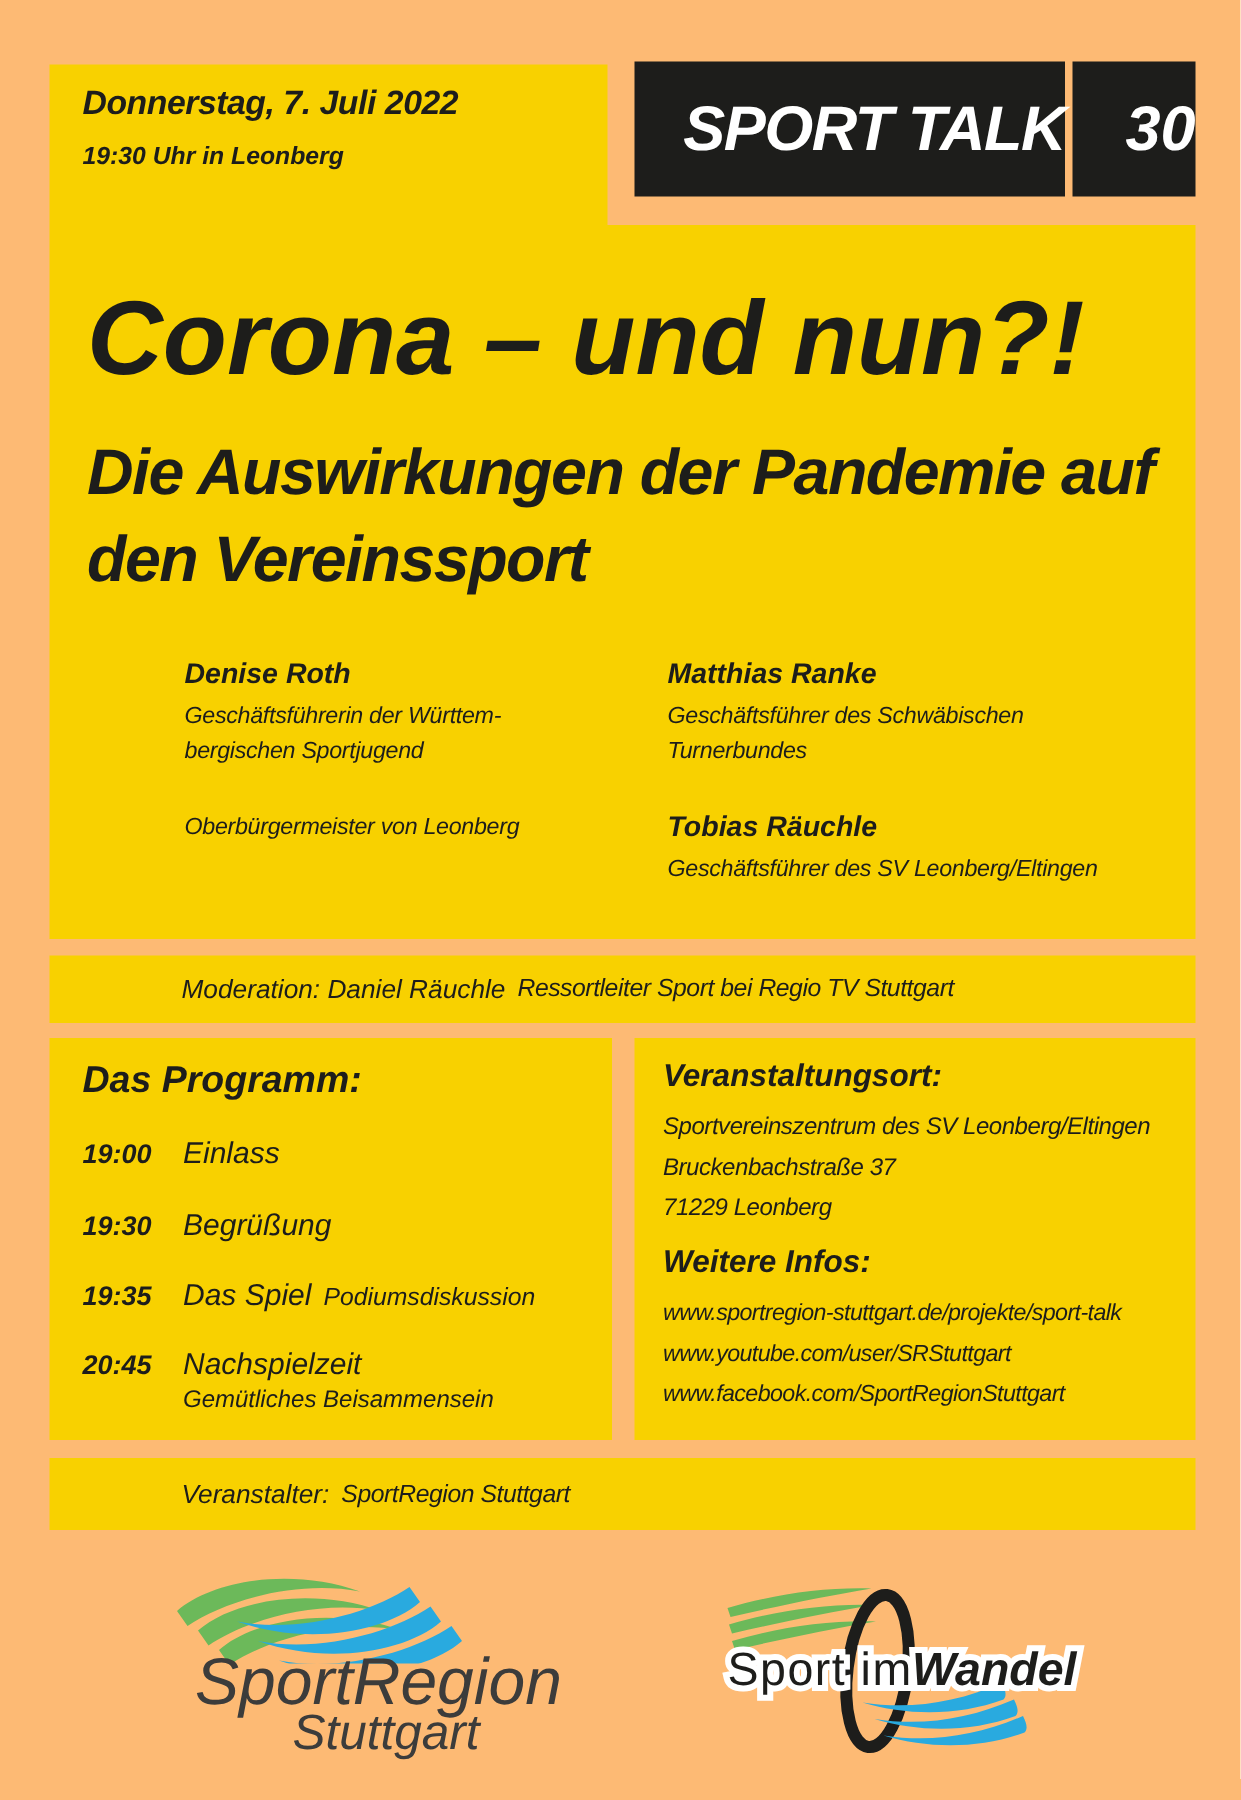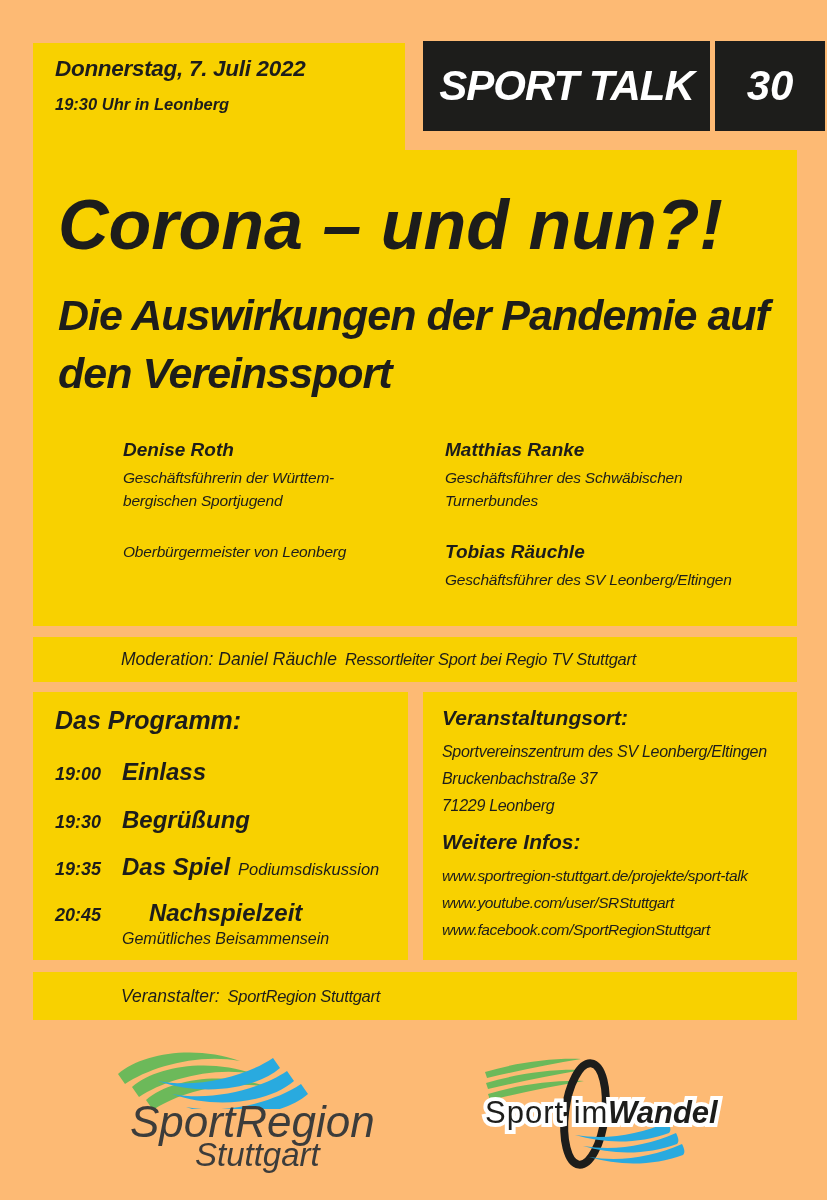--- a/index.html
+++ b/index.html
@@ -5,24 +5,24 @@
   html,body{margin:0;padding:0;background:#ffffff;}
   .page{position:relative;width:827px;height:1200px;background:#fdba74;
         font-family:"Liberation Sans","DejaVu Sans",sans-serif;color:#1d1d1b;overflow:hidden;}
   .yellow{background:#f8d100;}
   .abs{position:absolute;}
 
   
   .date-block{left:33px;top:43px;width:372px;height:107px;padding:0;}
   .date-line1{position:absolute;left:22px;top:13px;font-size:22.5px;font-weight:bold;font-style:italic;letter-spacing:-0.3px;}
   .date-line2{position:absolute;left:22px;top:52px;font-size:16.5px;font-weight:bold;font-style:italic;}
-  .badge{background:#1d1d1b;color:#ffffff;display:flex;align-items:center;justify-content:center;
+  .badge{background:#1d1d1b;color:#ffffff;display:flex;align-items:center;justify-content:flex-end;
          font-weight:bold;font-style:italic;}
   .brand-badge{left:423px;top:41px;width:287px;height:90px;font-size:42px;letter-spacing:-1px;}
-  .edition-badge{left:715px;top:41px;width:110px;height:90px;font-size:42px;}
+  .edition-badge{left:715px;top:41px;width:82px;height:90px;font-size:42px;}
 
   
   .main-block{left:33px;top:150px;width:764px;height:476px;}
   .poster-title{position:absolute;left:25px;top:40px;margin:0;font-size:70px;font-weight:bold;font-style:italic;line-height:1;letter-spacing:0;}
   .subtitle{position:absolute;left:25px;top:136px;font-size:43px;font-weight:bold;font-style:italic;line-height:58px;letter-spacing:-1px;}
   .speakers{position:absolute;left:90px;top:288px;display:grid;grid-template-columns:322px 1fr;row-gap:28px;}
   .sp-name{font-size:19px;font-weight:bold;font-style:italic;line-height:24px;margin-bottom:4px;}
   .sp-role{font-size:15.5px;font-style:italic;line-height:23px;letter-spacing:-0.2px;}
 
   
@@ -30,21 +30,21 @@
   .moderation-bar{left:33px;top:637px;width:764px;height:45px;}
   .organizer-bar{left:33px;top:972px;width:764px;height:48px;}
   .bar .lead{font-size:17.5px;font-weight:normal;font-style:italic;}
   .bar .tail{font-size:16.5px;font-style:italic;margin-left:8px;letter-spacing:-0.3px;}
 
   
   .program-block{left:33px;top:692px;width:375px;height:268px;}
   .prog-heading{position:absolute;left:22px;top:14px;font-size:25px;font-weight:bold;font-style:italic;}
   .prow{position:absolute;left:22px;display:flex;align-items:baseline;}
   .ptime{width:67px;font-size:18px;font-weight:bold;font-style:italic;flex:none;}
-  .plabel{font-size:24px;font-weight:bold;font-style:italic;text-align:center;}
+  .plabel{font-size:20px;font-weight:normal;font-style:italic;}
   .pinline{font-size:16.5px;font-style:italic;font-weight:normal;margin-left:8px;}
   .psub{font-size:16px;font-style:italic;font-weight:normal;margin-top:3px;}
 
   
   .venue-block{left:423px;top:692px;width:374px;height:268px;}
   .v-heading{position:absolute;left:19px;top:14px;font-size:21px;font-weight:bold;font-style:italic;}
   .v-lines{position:absolute;left:19px;top:46px;font-size:16px;font-style:italic;line-height:27px;letter-spacing:-0.3px;}
   .i-heading{position:absolute;left:19px;top:138px;font-size:21px;font-weight:bold;font-style:italic;}
   .i-lines{position:absolute;left:19px;top:170px;font-size:15.5px;font-style:italic;line-height:27px;letter-spacing:-0.4px;}
 

